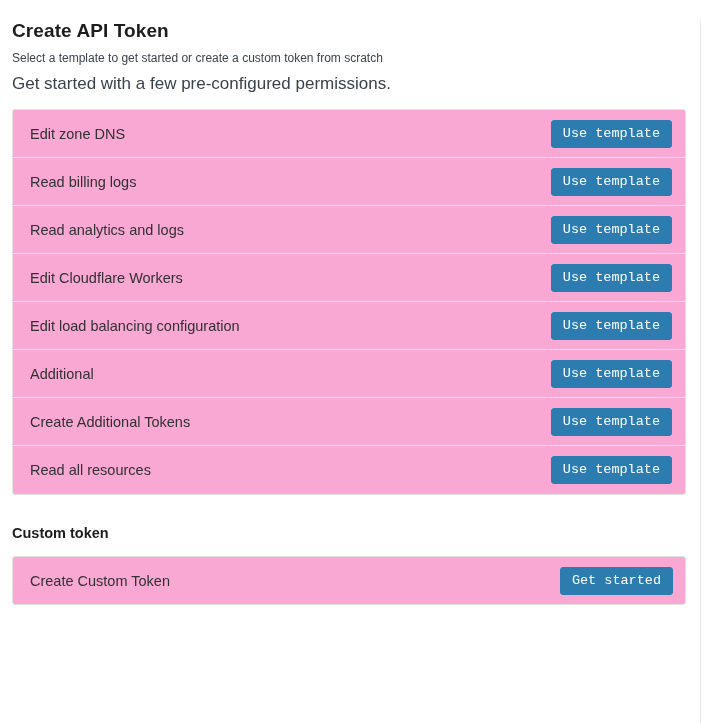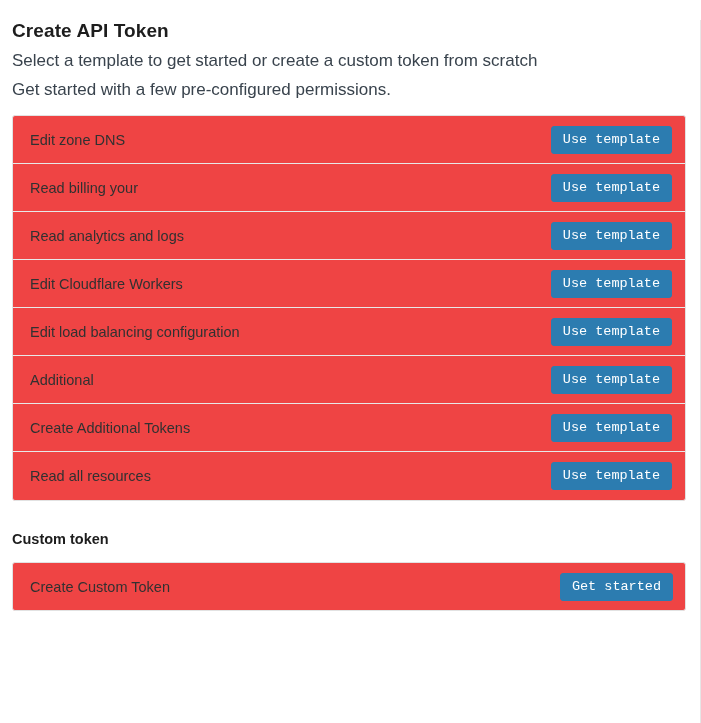--- a/index.html
+++ b/index.html
@@ -25,40 +25,40 @@
     padding: 0 14px 0 12px;
   }
   .page-title {
     font-size: 19px;
     font-weight: bold;
     color: #1d1d1d;
     margin: 20px 0 0 0;
     letter-spacing: 0.1px;
   }
   .page-subtitle {
-    font-size: 17px;
+    font-size: 12px;
     color: #39434d;
     margin: 9px 0 0 0;
   }
   .section-title {
     font-size: 14.5px;
     font-weight: bold;
     color: #1d1d1d;
     margin: 30px 0 0 0;
   }
   .section-desc {
     font-size: 17px;
     color: #39434d;
     margin: 9px 0 0 0;
   }
   .card {
     margin-top: 15px;
     border: 1px solid #e2e2e2;
     border-radius: 3px;
-    background: #ef4444;
+    background: #f9a8d4;
     overflow: hidden;
   }
   .row {
     display: flex;
     align-items: center;
     justify-content: space-between;
     height: 48px;
     padding: 0 13px 0 17px;
     box-sizing: border-box;
     border-bottom: 1px solid #e8e8e8;
@@ -105,21 +105,21 @@
   <p class="section-desc">Get started with a few pre-configured permissions.</p>
 
   <div class="card">
 
     <div class="row">
       <span class="row-label">Edit zone DNS</span>
       <button class="btn">Use template</button>
     </div>
 
     <div class="row">
-      <span class="row-label">Read billing your</span>
+      <span class="row-label">Read billing logs</span>
       <button class="btn">Use template</button>
     </div>
 
     <div class="row">
       <span class="row-label">Read analytics and logs</span>
       <button class="btn">Use template</button>
     </div>
 
     <div class="row">
       <span class="row-label">Edit Cloudflare Workers</span>

